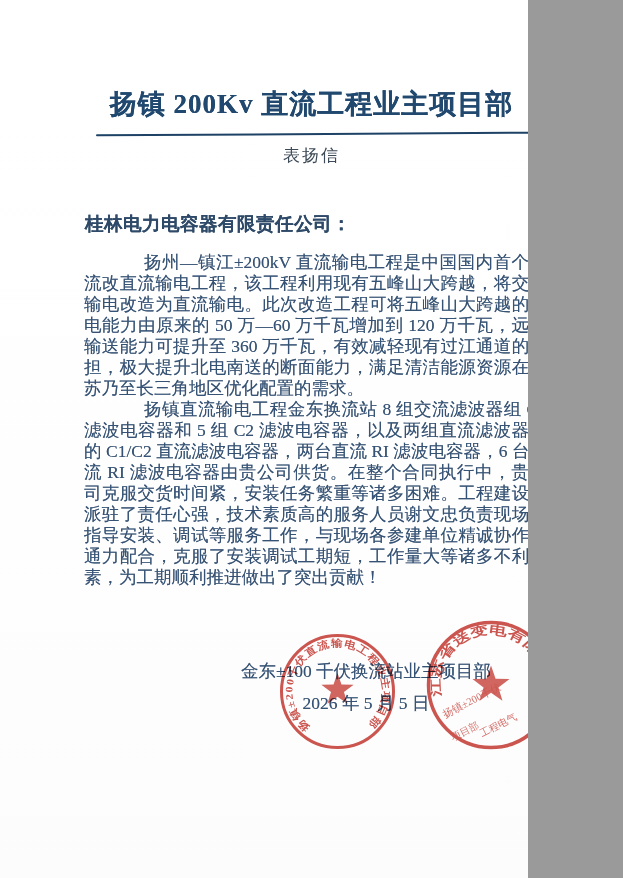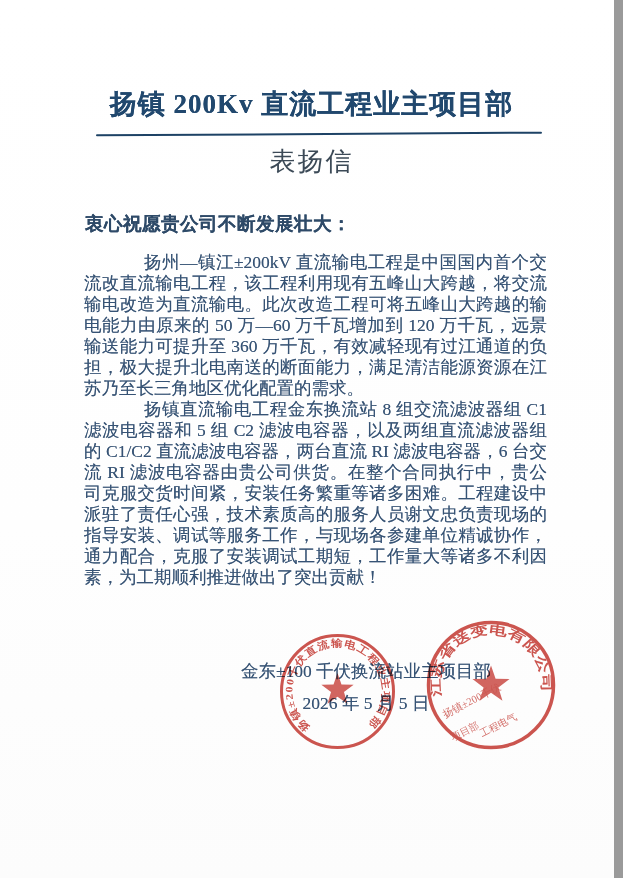--- a/index.html
+++ b/index.html
@@ -2,35 +2,35 @@
 <html><head>
 <meta charset="utf-8">
 <style>
   html,body{margin:0;padding:0;}
   body{
     width:623px;height:878px;
     background:#9a9a9a;
     font-family:"Liberation Serif","DejaVu Serif",serif;
   }
   .page{
-    position:relative;width:614px;height:878px;overflow:hidden;
+    position:relative;width:528px;height:878px;overflow:hidden;
     background:linear-gradient(180deg,#ffffff 0%,#fefefe 60%,#fcfcfc 100%);
   }
   .title{
     position:absolute;top:86px;left:0;width:623px;margin:0;
     text-align:center;font-size:27px;font-weight:bold;letter-spacing:1px;
     color:#21486e;text-shadow:0 0 .5px #21486e;
   }
   .rule{
     position:absolute;top:133px;left:96px;width:446px;height:2.4px;
     background:#1d4265;transform:rotate(-0.35deg);border-radius:1px;
   }
   .subtitle{
     position:absolute;top:144px;left:0;width:623px;
-    text-align:center;font-size:26px;color:#3c4a57;letter-spacing:2px;
+    text-align:center;font-size:17px;color:#3c4a57;letter-spacing:2px;
   }
   .salutation{
     position:absolute;top:211px;left:85px;
     font-size:18.5px;font-weight:bold;color:#2e4a68;letter-spacing:.5px;
     text-shadow:0 0 .4px #2e4a68;
   }
   .body-text{
     position:absolute;top:252px;left:84px;width:463px;
     font-size:17.5px;line-height:21px;color:#365375;
     text-align:justify;text-shadow:0 0 .4px rgba(36,64,96,.55);
@@ -51,21 +51,21 @@
 </style>
 </head>
 <body>
 
 <div class="page">
 
   <h1 class="title">扬镇 200Kv 直流工程业主项目部</h1>
   <div class="rule"></div>
   <div class="subtitle">表扬信</div>
 
-  <div class="salutation">衷心祝愿贵公司不断发展壮大：</div>
+  <div class="salutation">桂林电力电容器有限责任公司：</div>
 
   <div class="body-text">
     <p>扬州—镇江±200kV 直流输电工程是中国国内首个交流改直流输电工程，该工程利用现有五峰山大跨越，将交流输电改造为直流输电。此次改造工程可将五峰山大跨越的输电能力由原来的 50 万—60 万千瓦增加到 120 万千瓦，远景输送能力可提升至 360 万千瓦，有效减轻现有过江通道的负担，极大提升北电南送的断面能力，满足清洁能源资源在江苏乃至长三角地区优化配置的需求。</p>
     <p>扬镇直流输电工程金东换流站 8 组交流滤波器组 C1 滤波电容器和 5 组 C2 滤波电容器，以及两组直流滤波器组的 C1/C2 直流滤波电容器，两台直流 RI 滤波电容器，6 台交流 RI 滤波电容器由贵公司供货。在整个合同执行中，贵公司克服交货时间紧，安装任务繁重等诸多困难。工程建设中派驻了责任心强，技术素质高的服务人员谢文忠负责现场的指导安装、调试等服务工作，与现场各参建单位精诚协作，通力配合，克服了安装调试工期短，工作量大等诸多不利因素，为工期顺利推进做出了突出贡献！</p>
   </div>
 
   <div class="signature">
     <div class="sig-line">金东±100 千伏换流站业主项目部</div>
     <div class="sig-line">2026 年 5 月 5 日</div>
   </div>

